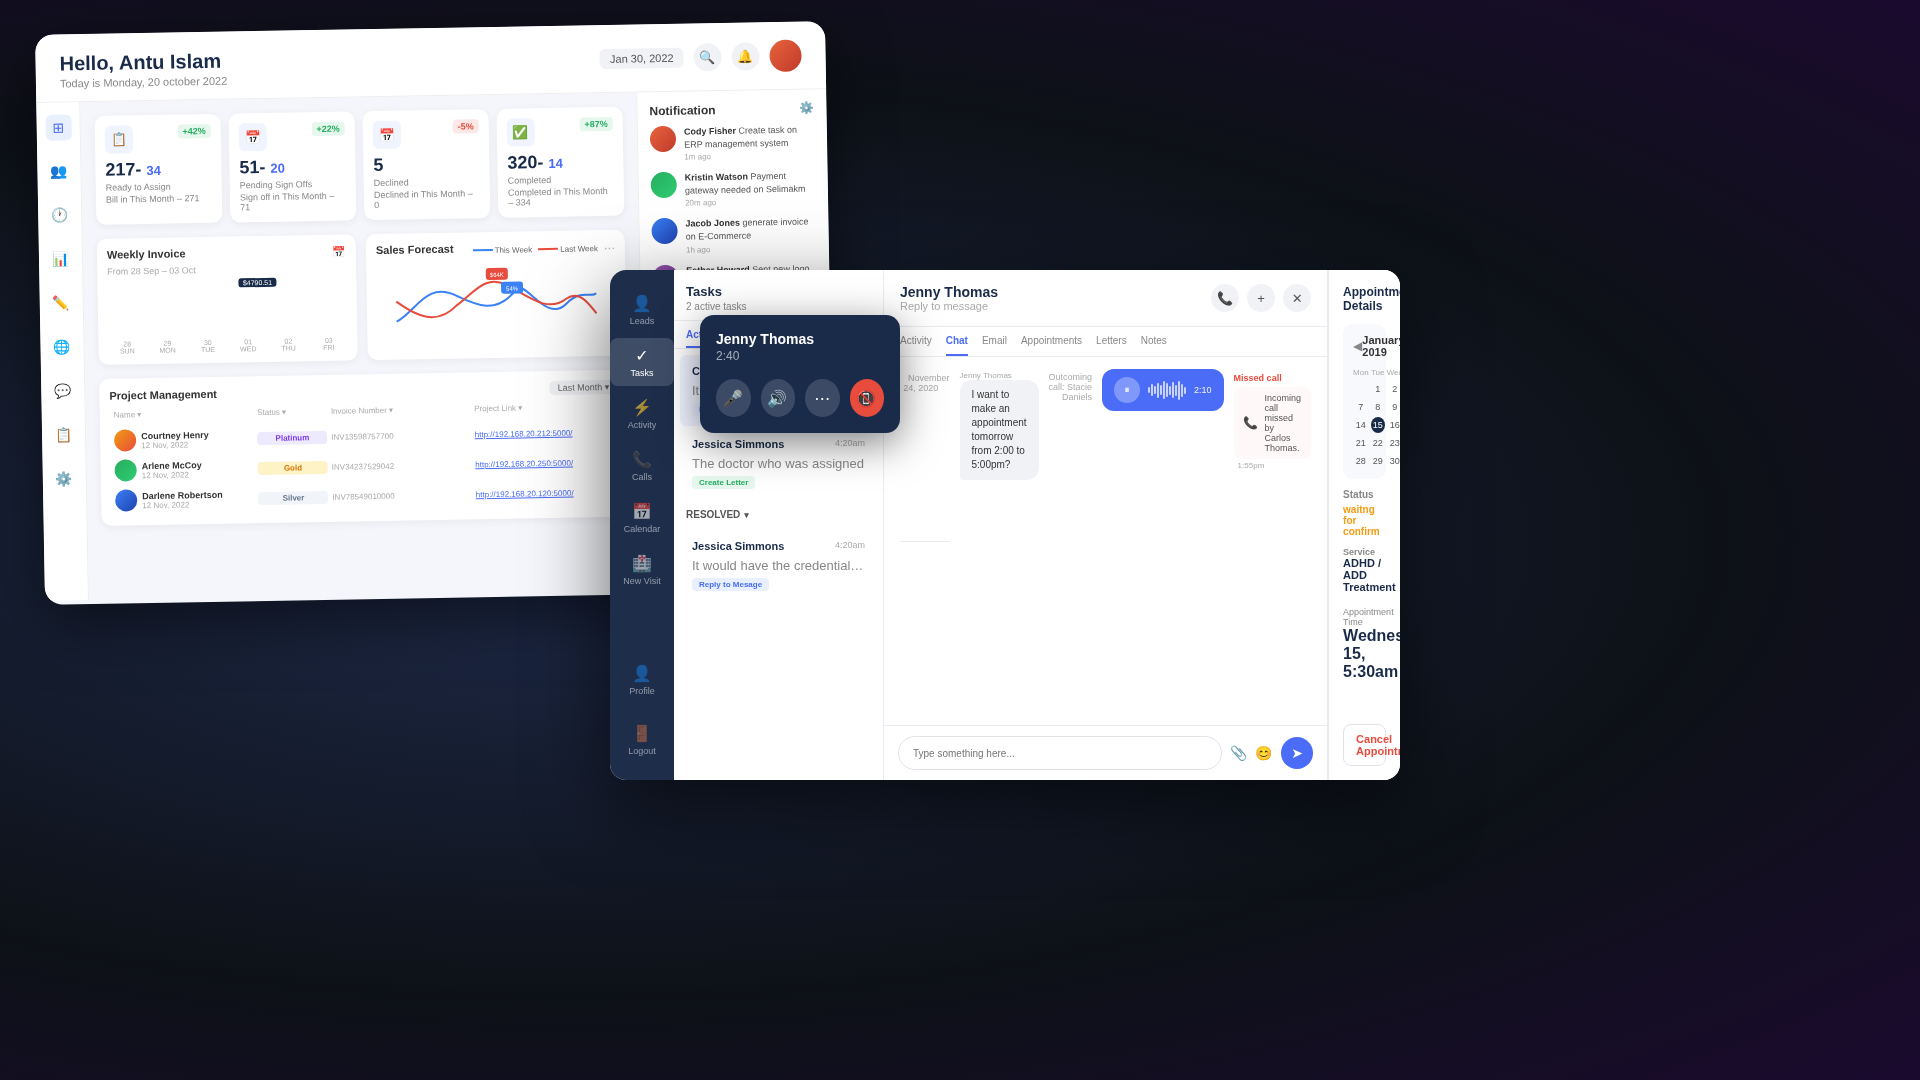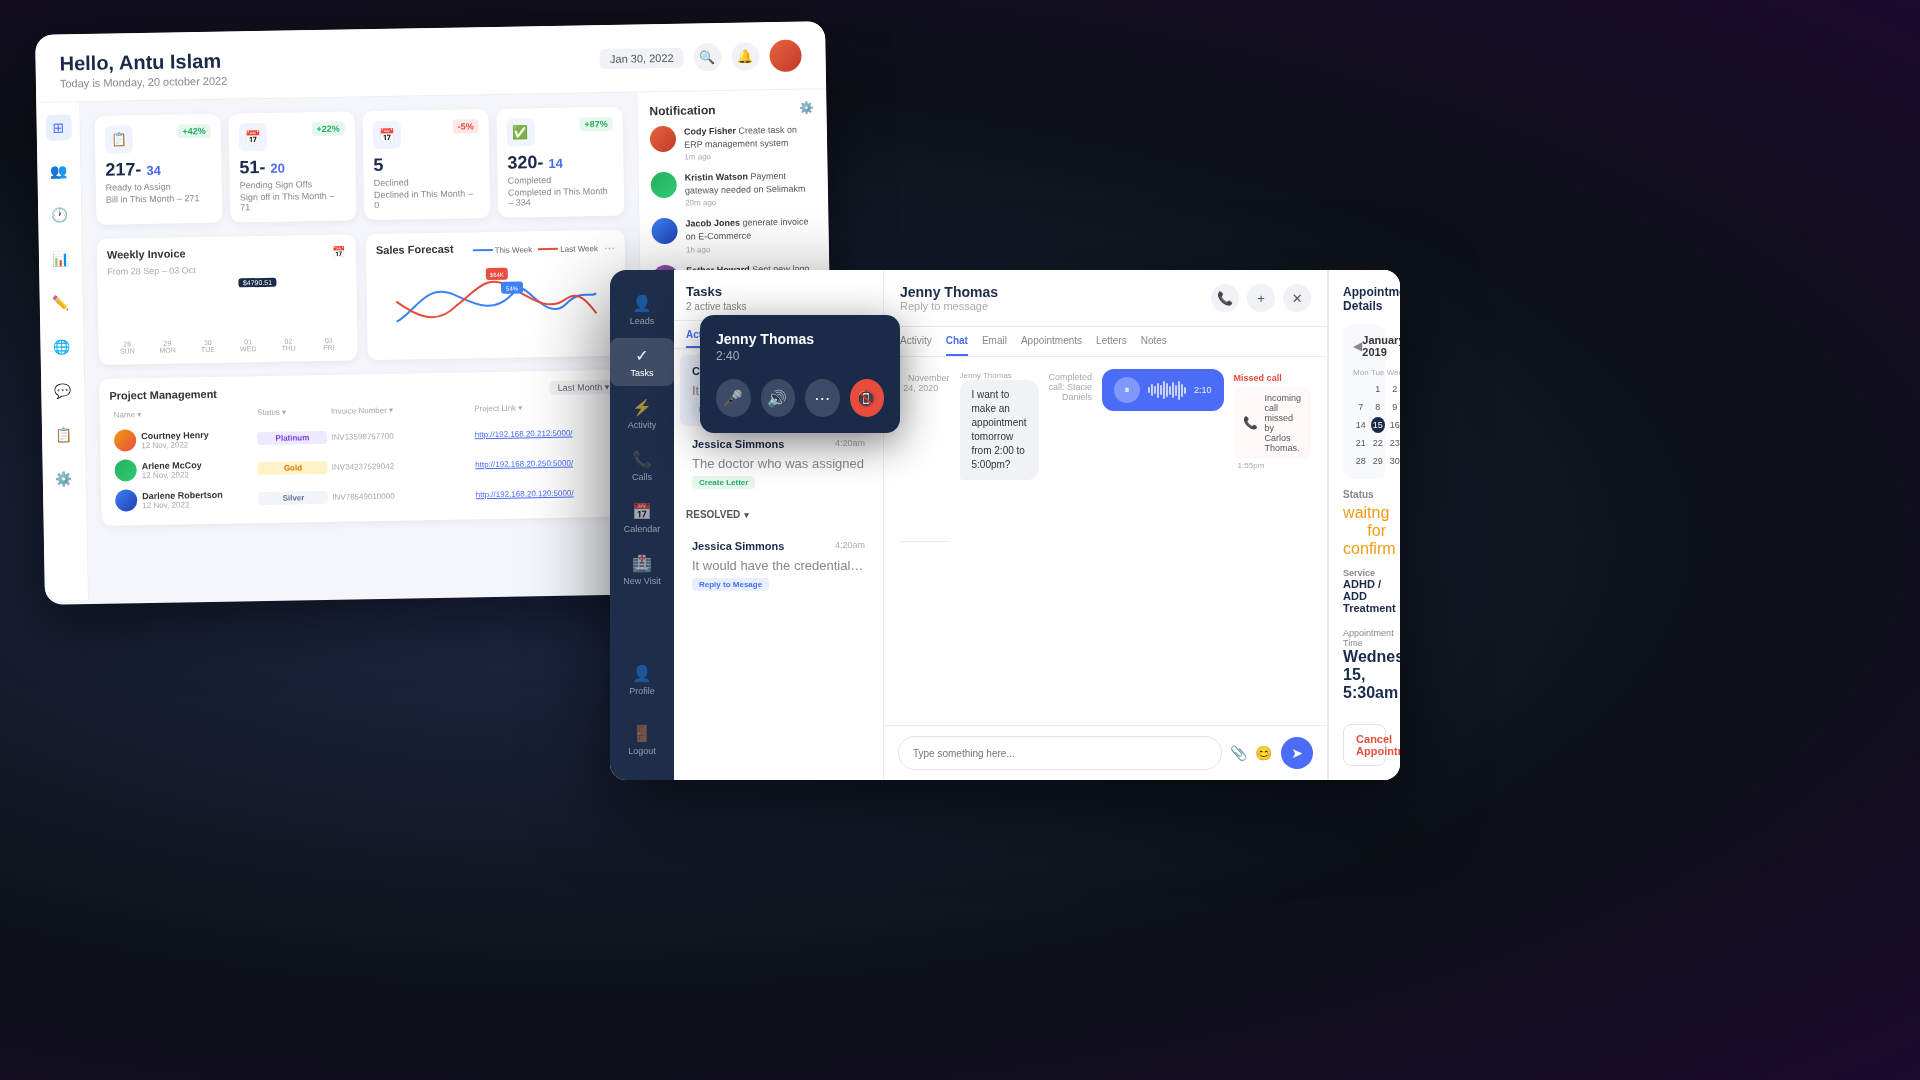--- a/index.html
+++ b/index.html
@@ -904,24 +904,23 @@
 
     
     .appt-section-title {
       font-size: 10px;
       font-weight: 600;
       color: #888;
       margin-bottom: 4px;
     }
 
     .appt-status {
-      font-size: 16px;
+      font-size: 10px;
       color: #f39c12;
-      font-weight: 400;
-      text-align: right;
+      font-weight: 700;
     }
 
     .appt-service-title {
       font-size: 9px;
       font-weight: 600;
       color: #888;
     }
 
     .appt-service-value {
       font-size: 11px;
@@ -1384,21 +1383,21 @@
       <div class="msg-date-divider">
         <span>November 24, 2020</span>
       </div>
       <div class="msg-row">
         <div class="msg-received">
           <div class="notif-time">Jenny Thomas</div>
           <div class="msg-bubble received">I want to make an appointment tomorrow from 2:00 to 5:00pm?</div>
         </div>
       </div>
       <div class="msg-row sent">
-        <div class="outgoing-label">Completed call: Stacie Daniels</div>
+        <div class="outgoing-label">Outcoming call: Stacie Daniels</div>
       </div>
       <div class="msg-row sent">
         <div class="voice-msg">
           <div class="voice-pause-btn">⏸</div>
           <div class="voice-waveform">
             <div class="voice-bar" style="height:6px;"></div>
             <div class="voice-bar" style="height:12px;"></div>
             <div class="voice-bar" style="height:8px;"></div>
             <div class="voice-bar" style="height:15px;"></div>
             <div class="voice-bar" style="height:10px;"></div>

